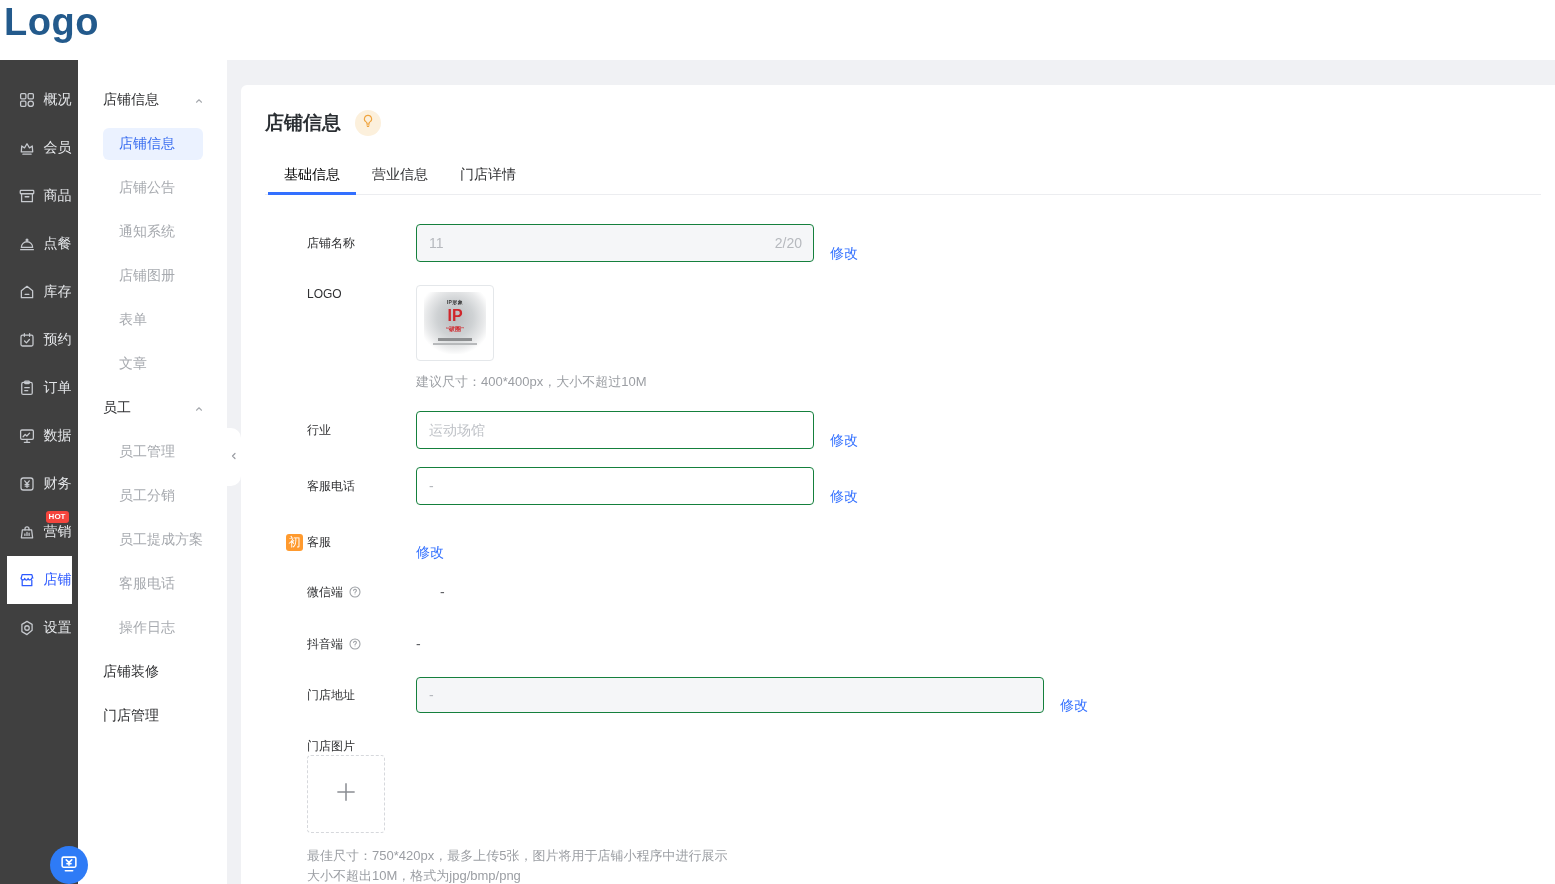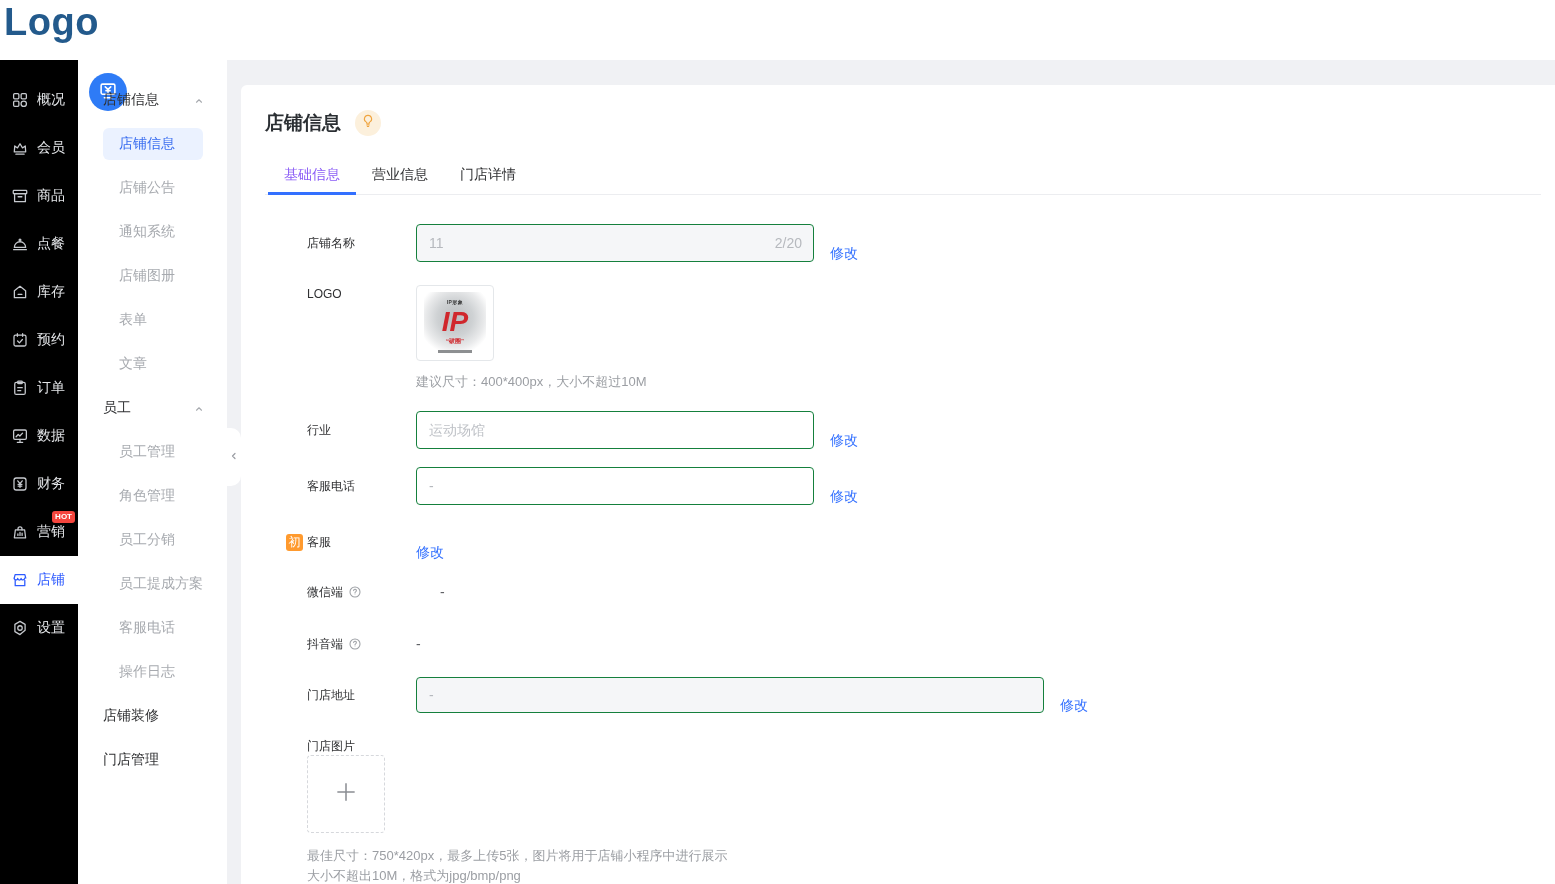--- a/index.html
+++ b/index.html
@@ -8,21 +8,21 @@
   .app { width:1555px; height:884px; display:flex; flex-direction:column; }
 
   
   .header { height:60px; background:#fff; display:flex; align-items:flex-start; flex:none; }
   .logo { font-size:38px; font-weight:700; color:#235a8c; line-height:1.1; padding:2px 0 0 4px; letter-spacing:0.5px; }
 
   
   .body { flex:1; display:flex; min-height:0; }
 
   
-  .pnav { width:78px; background:#000000; flex:none; display:flex; flex-direction:row; position:relative; }
+  .pnav { width:78px; background:#404040; flex:none; display:flex; flex-direction:column; position:relative;align-items:center; }
   .pnav-items { padding-top:16px; flex:1; }
   .pnav-item { height:48px; display:flex; align-items:center; padding-left:11px; gap:8px; color:#e4e6e9; font-size:14px; cursor:pointer; position:relative; }
   .pnav-item .picon { width:18px; height:18px; color:#c6c9ce; display:flex; align-items:center; }
   .pnav-item .picon svg { width:18px; height:18px; }
   .pnav-item.selected { background:#ffffff; color:#2e5bff; }
   .pnav-item.selected .picon { color:#2e5bff; }
   .hot-badge { position:absolute; top:3px; right:3px; background:#f5453d; color:#fff; font-size:8px; font-weight:700; padding:2px 3px; border-radius:3px; line-height:1; }
   .pnav-bottom { height:51px; background:#22252b; flex:none; position:relative; }
   .fab { position:absolute; left:11px; top:13px; width:38px; height:38px; border-radius:50%; background:#2e7bf6; border:none; display:flex; align-items:center; justify-content:center; cursor:pointer; }
   .fab svg { width:22px; height:22px; }
@@ -47,21 +47,21 @@
   .main { flex:1; background:#f0f1f4; min-width:0; }
   .card { margin-top:25px; height:799px; background:#fff; border-radius:6px 0 0 0; padding-left:24px; overflow:hidden; }
 
   .title-row { margin-top:20px; height:36px; display:flex; align-items:center; gap:14px; }
   .page-title { font-size:19px; font-weight:700; color:#2b2f33; }
   .bulb-badge { width:26px; height:26px; border-radius:50%; background:#fcf0dc; display:flex; align-items:center; justify-content:center; cursor:pointer; }
   .bulb-badge svg { width:16px; height:16px; }
 
   .tabs { margin-top:16px; margin-right:14px; border-bottom:1px solid #ecedf0; padding-left:3px; display:flex; }
   .tab { height:38px; padding:0 16px; font-size:14px; color:#303133; display:flex; align-items:center; cursor:pointer; border-bottom:3px solid transparent; margin-bottom:-1px; }
-  .tab.active { color:#8b5cf6; border-bottom-color:#3370ff; }
+  .tab.active { color:#000000; border-bottom-color:#3370ff; }
 
   
   .form { margin-top:29px; }
   .frow { display:flex; align-items:center; margin-left:42px; }
   .frow.top { align-items:flex-start; }
   .flabel { width:109px; flex:none; font-size:12px; color:#303133; display:flex; align-items:center; gap:5px; }
   .q-icon { width:14px; height:14px; color:#9da0a5; display:inline-flex; cursor:pointer; }
   .q-icon svg { width:14px; height:14px; }
   .inwrap { position:relative; }
   .tinput { height:38px; border:1px solid #15803d; border-radius:4px; font-size:14px; padding:0 12px; font-family:inherit; color:#b6b9be; outline:none; }
@@ -70,21 +70,21 @@
   .tinput::placeholder { color:#bfc2c7; }
   .counter { position:absolute; right:12px; top:50%; transform:translateY(-50%); font-size:14px; color:#b6b9be; }
   .edit-link { font-size:14px; color:#3370ff; margin-left:16px; cursor:pointer; text-decoration:none; flex:none;margin-top:22px; }
   .hint { font-size:13px; color:#9b9ea3; }
   .dash-val { font-size:14px; color:#606266; }
 
   
   .logo-box { width:78px; height:76px; border:1px solid #e4e7ea; border-radius:4px; background:#fff; display:flex; align-items:center; justify-content:center; cursor:pointer; }
   .logo-art { width:62px; height:62px; position:relative; background:radial-gradient(circle at 50% 42%, #b9bcbe 0%, #cfd2d4 38%, #e9eaeb 62%, #fff 78%); overflow:hidden; text-align:center; }
   .logo-art .l-top { font-size:5px; font-weight:700; color:#3a3a3a; margin-top:7px; letter-spacing:0.5px; }
-  .logo-art .l-main { font-size:28px; font-weight:800; color:#d0272c; line-height:1; margin-top:3px; font-style:italic; }
+  .logo-art .l-main { font-size:16px; font-weight:800; color:#d0272c; line-height:1; margin-top:3px; }
   .logo-art .l-sub { font-size:6px; font-weight:700; color:#d0272c; margin-top:1px; }
   .logo-art .l-bar1 { width:34px; height:3px; background:#8d8f91; margin:4px auto 0; }
   .logo-art .l-bar2 { width:44px; height:2px; background:#b7b9bb; margin:2px auto 0; }
 
   .badge-chu { width:17px; height:17px; background:#ff9a2e; color:#fff; border-radius:3px; font-size:12px; display:flex; align-items:center; justify-content:center; margin-right:4px; flex:none; }
 
   .upload-box { width:78px; height:78px; border:1px dashed #d6d8dc; border-radius:4px; background:#fff; display:flex; align-items:center; justify-content:center; cursor:pointer; color:#8a8d92; }
   .upload-box svg { width:26px; height:26px; }
   .tips { margin-top:13px; }
   .tips .hint { line-height:20px; }
@@ -264,23 +264,20 @@
           <span>文章</span>
         </div>
         <div class="snav-row group">
           <span>员工</span>
           <span class="chev"><svg viewBox="0 0 24 24" fill="none" stroke="currentColor" stroke-width="2.2" stroke-linecap="round" stroke-linejoin="round">
               <path d="M7 14.5l5-5 5 5"></path>
             </svg></span>
         </div>
         <div class="snav-row sub">
           <span>员工管理</span>
-        </div>
-        <div class="snav-row sub">
-          <span>角色管理</span>
         </div>
         <div class="snav-row sub">
           <span>员工分销</span>
         </div>
         <div class="snav-row sub">
           <span>员工提成方案</span>
         </div>
         <div class="snav-row sub">
           <span>客服电话</span>
         </div>

